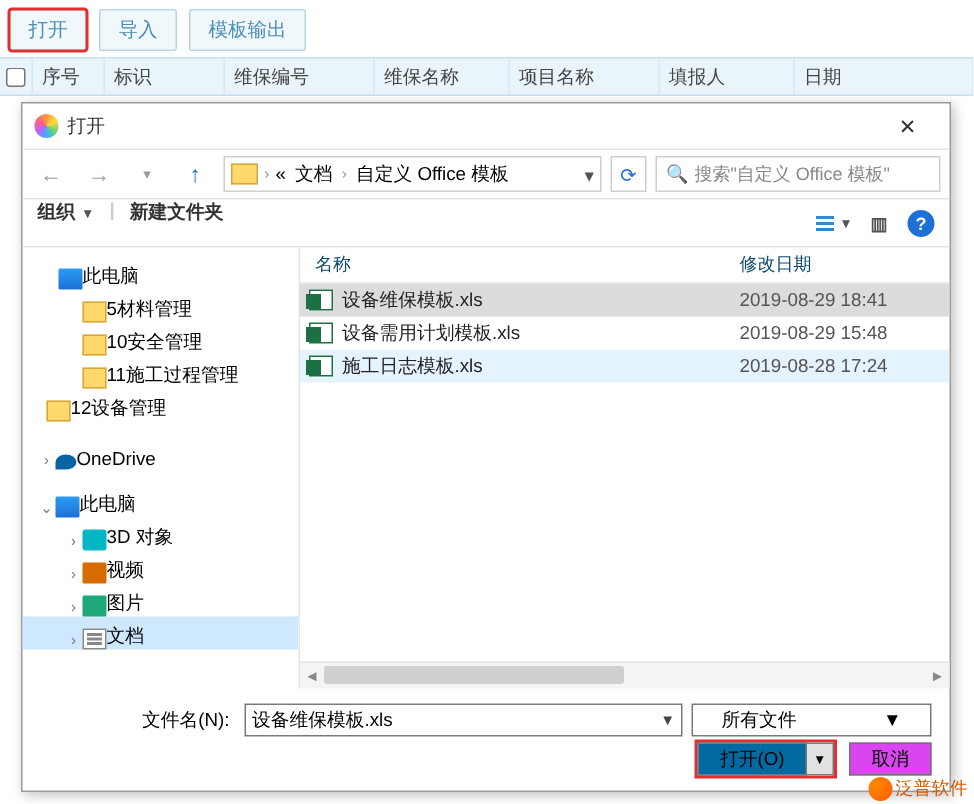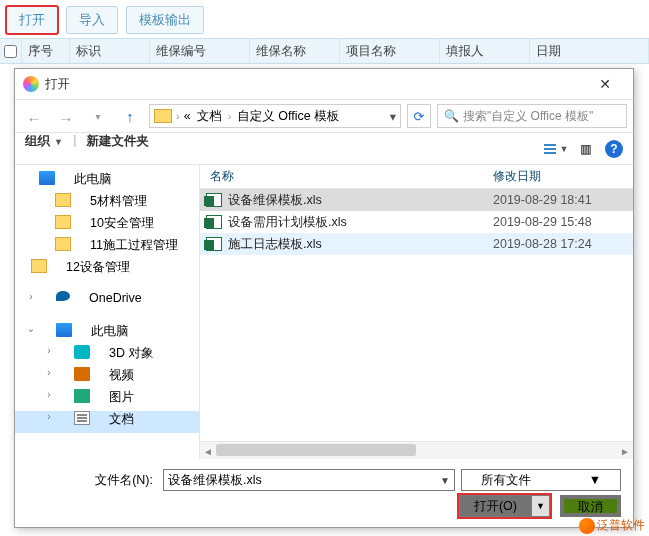--- a/index.html
+++ b/index.html
@@ -42,21 +42,21 @@
 .drop { font-size: 9px; color: #555; margin-left: 4px; }
 .org-right { margin-left: auto; display: flex; gap: 8px; align-items: center; }
 .vicon { width: 22px; height: 20px; border: 1px solid transparent; display: flex; align-items: center; justify-content: center; font-size: 12px; color: #555; cursor: pointer; }
 .vicon .bars { display: flex; flex-direction: column; gap: 2px; }
 .vicon .bars span { width: 12px; height: 2px; background: #3a87c7; }
 .help { width: 18px; height: 18px; border-radius: 50%; background: #1e6fd6; color: #fff; font-size: 12px; display: flex; align-items: center; justify-content: center; cursor: pointer; }
 
 
 .body { flex: 1; display: flex; min-height: 0; }
 .tree { width: 185px; border-right: 1px solid #e5e5e5; padding: 6px 0; font-size: 12.5px; overflow: hidden; }
-.tnode { display: flex; align-items: flex-start; height: 22px; padding-left: 10px; gap: 19px; cursor: pointer; }
+.tnode { display: flex; align-items: flex-end; height: 22px; padding-left: 10px; gap: 0; cursor: pointer; }
 .tnode .exp { width: 12px; color: #777; font-size: 10px; text-align: center; }
 .tnode.sel { background: #cde8ff; }
 .ico { width: 16px; height: 14px; display: inline-block; }
 .ico.pc { background: linear-gradient(#2a9df4,#1e6fd6); border-radius: 1px; }
 .ico.fold { background: #ffd96b; border: 1px solid #d9a53d; }
 .ico.od { border-radius: 50% 50% 50% 0; background: #0a64a4; width: 14px; height: 10px; }
 .ico.obj3d { background: #00b7c3; border-radius: 2px; }
 .ico.vid { background: #d66b00; border-radius: 1px; }
 .ico.pic { background: #1fa87a; border-radius: 1px; }
 .ico.doc { background: #fff; border: 1px solid #888; position: relative; }
@@ -81,23 +81,23 @@
 
 
 .bottom { padding: 10px 12px 8px; font-size: 12.5px; }
 .fn-row { display: flex; align-items: center; gap: 6px; margin-bottom: 2px; }
 .fn-label { width: 130px; text-align: right; padding-right: 4px; }
 .fn-input { flex: 1; height: 22px; border: 1px solid #7a7a7a; padding: 0 4px; font-size: 12.5px; display:flex;align-items:center;justify-content:space-between; }
 .fn-input .dd { color:#444; font-size:10px; }
 .filter { width: 160px; height: 22px; border: 1px solid #7a7a7a; padding: 0 19px; display: flex; align-items: center; justify-content: space-between; }
 .btn-row { display: flex; justify-content: flex-end; gap: 8px; align-items: center; }
 .open-wrap { display: flex; border: 2px solid #e03030; }
-.open-btn { height: 22px; border: 1px solid #7a7a7a; background: #737373; padding: 0 14px; font-size: 12.5px; cursor: pointer; }
+.open-btn { height: 22px; border: 1px solid #7a7a7a; background: #0369a1; padding: 0 14px; font-size: 12.5px; cursor: pointer; }
 .open-split { width: 18px; height: 22px; border: 1px solid #7a7a7a; border-left: none; background: #e1e1e1; font-size: 9px; display:flex;align-items:center;justify-content:center; cursor:pointer; }
-.cancel-btn { height: 22px; border: 4px solid #737373; background: #4d7c0f; padding: 0 14px; font-size: 12.5px; cursor: pointer; }
+.cancel-btn { height: 22px; border: 1px solid #737373; background: #d946ef; padding: 0 14px; font-size: 12.5px; cursor: pointer; }
 
 
 .wm { position: absolute; right: 4px; bottom: 2px; font-size: 12px; color: #d45a00; display:flex; align-items:center; gap:2px; pointer-events:none; }
 .wm-logo { width:16px;height:16px;border-radius:50%;background:radial-gradient(circle at 30% 30%,#ff8a00,#ff5a00); }
 </style>
 </head>
 <body>
 
 <div class="toolbar">
   <button class="tb-btn hl">打开</button>

